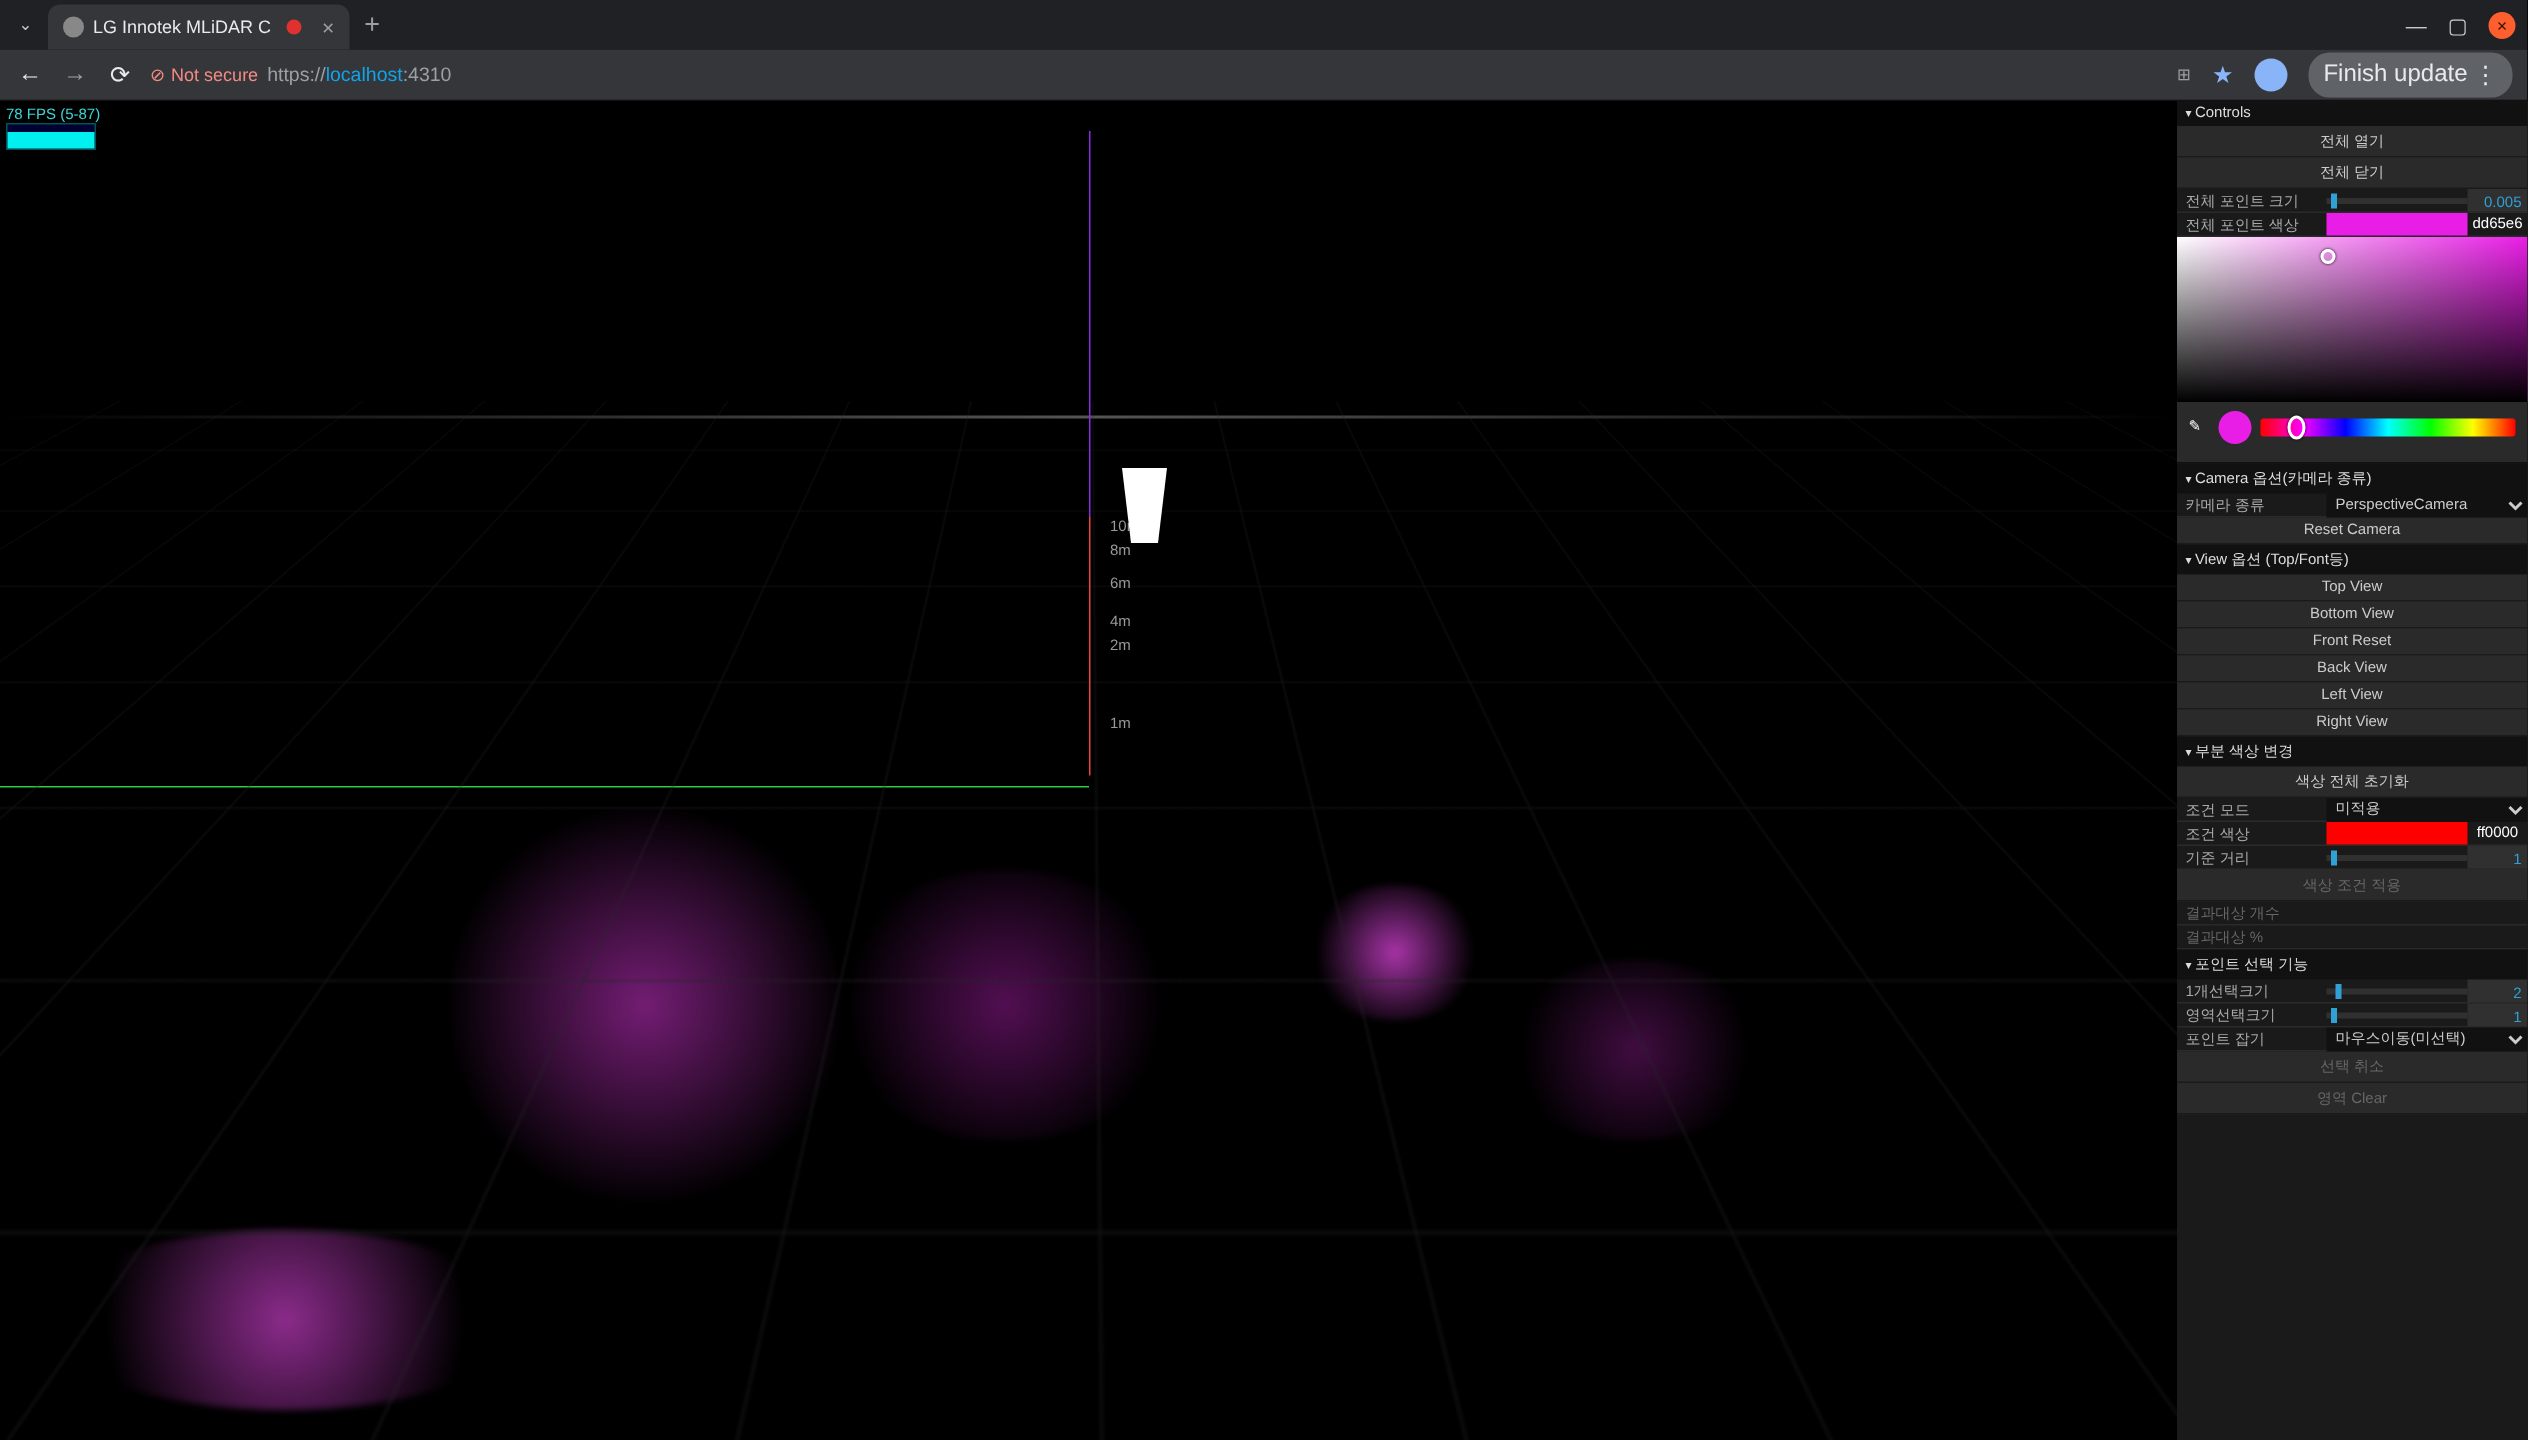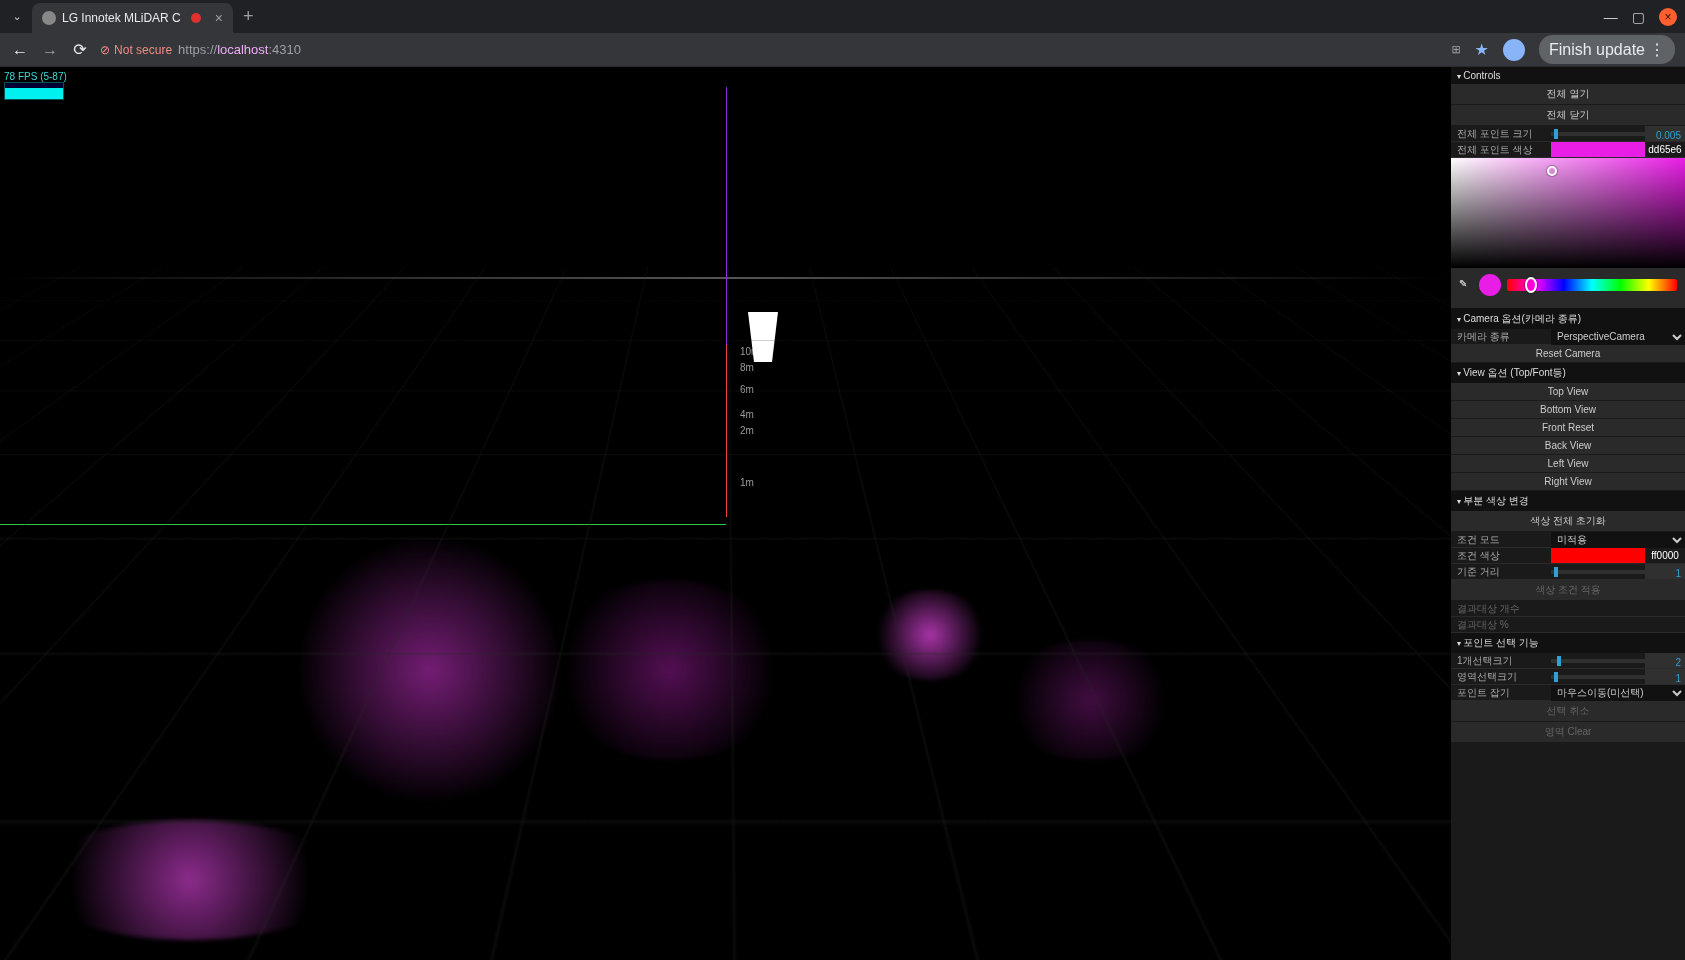--- a/index.html
+++ b/index.html
@@ -16,21 +16,21 @@
 .new-tab { color: #9aa0a6; font-size: 18px; margin-left: 10px; cursor:pointer; }
 .win-controls { margin-left: auto; display: flex; gap: 14px; color: #c8c8c8; font-size:14px; align-items:center; }
 .win-close { background: #ff5f2e; width: 18px; height: 18px; border-radius: 50%; display:flex;align-items:center;justify-content:center; color:#3a1200; font-size:12px;}
 
 .nav-bar { background: #35363a; height: 34px; display: flex; align-items: center; padding: 0 10px; gap: 10px; border-bottom:1px solid #2a2a2a;}
 .nav-btn { color: #9aa0a6; width:20px; text-align:center; cursor:pointer; font-size:16px;}
 .nav-btn.active { color:#e8eaed; }
 .url-area { flex:1; display:flex; align-items:center; gap:6px; }
 .insecure { color:#f28b82; display:flex; align-items:center; gap:4px; font-size:12px; }
 .url { color:#9aa0a6; font-size:13px; }
-.url .host { color:#f0abfc; }
+.url .host { color:#0ea5e9; }
 .nav-icons { display:flex; gap:14px; align-items:center; }
 .star { color:#8ab4f8; font-size:16px; cursor:pointer; }
 .profile { width:22px;height:22px;border-radius:50%;background:#8ab4f8; cursor:pointer; }
 .finish-btn { background:#5f6368; color:#e8eaed; padding:5px 10px; border-radius:14px; font-size:16px; cursor:pointer; display:flex; align-items:center; gap:4px;}
 
 
 .viewport { position: absolute; top: 67px; left:0; right:0; bottom:0; background:#000; overflow:hidden; }
 .fps-badge { position:absolute; top:4px; left:4px; color:#3dd6d6; font-size:10px; }
 .fps-graph { position:absolute; top:15px; left:4px; width:60px; height:18px; background:#003; border:1px solid #055; }
 .fps-graph::after { content:''; position:absolute; bottom:0; left:0; width:100%; height:70%; background:#00f0f0; }

